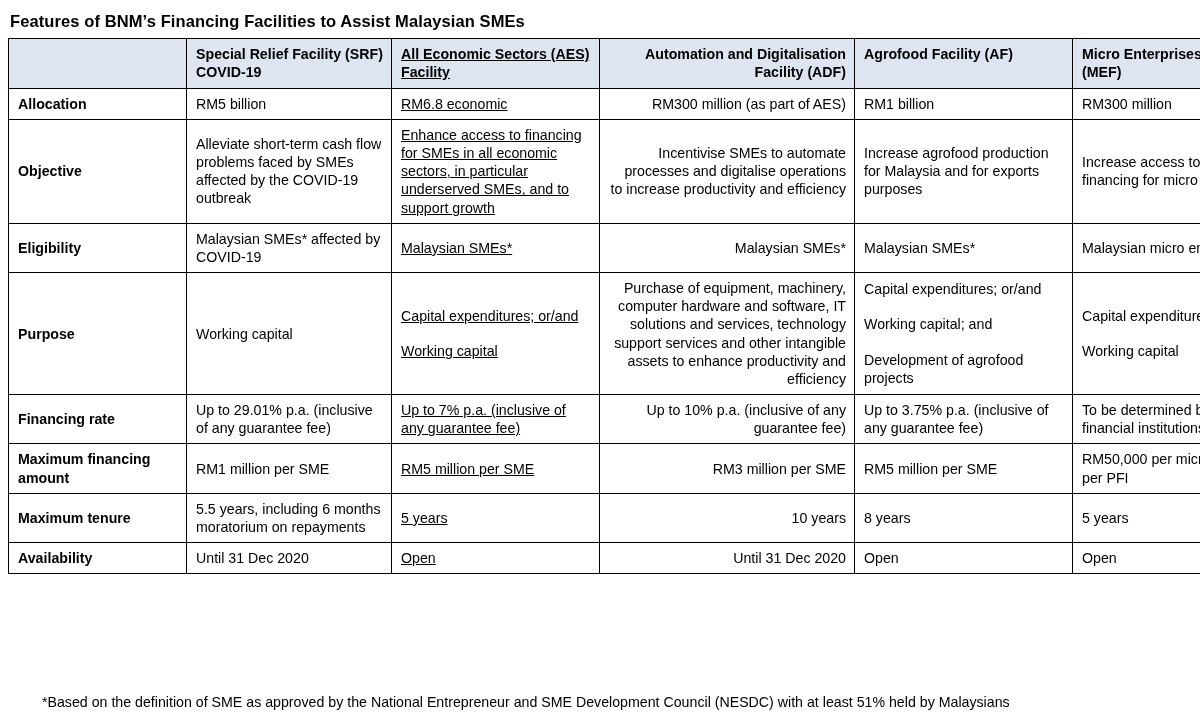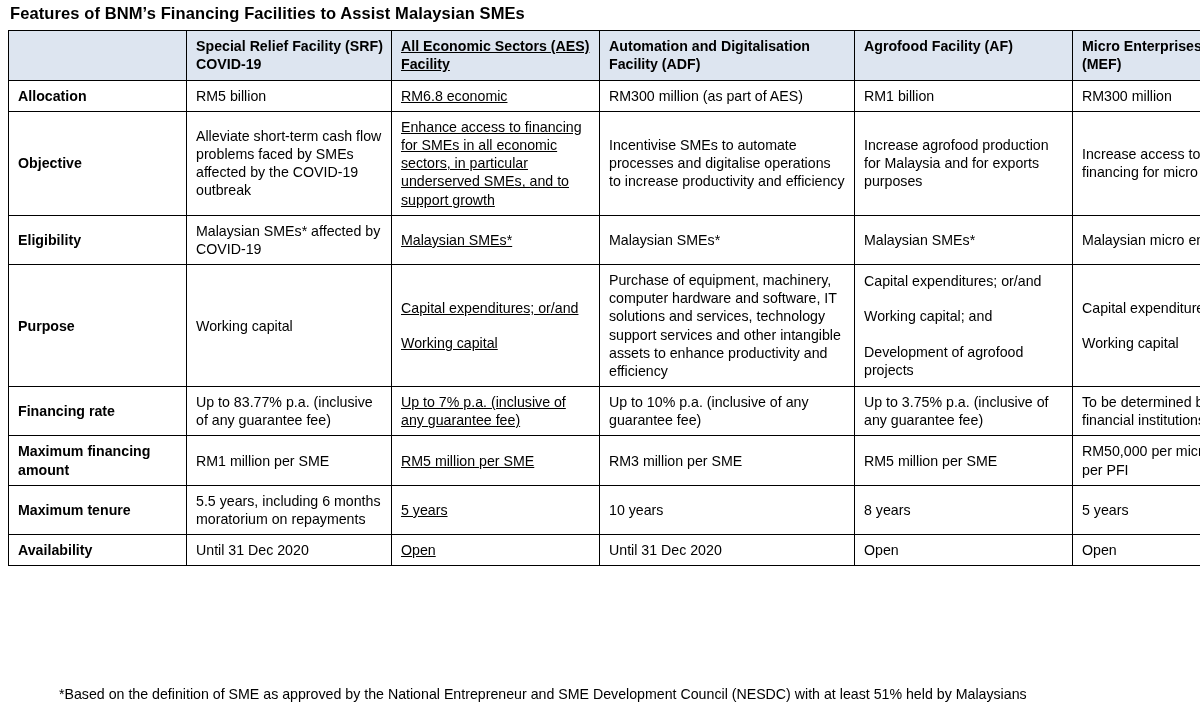--- a/index.html
+++ b/index.html
@@ -18,21 +18,21 @@
     position: relative;
     width: 1200px;
     height: 720px;
     box-sizing: border-box;
     padding: 0 8px;
   }
   .doc-title {
     font-size: 16.5px;
     font-weight: bold;
     line-height: 1.2;
-    padding: 4px 0 6px 2px;
+    padding: 12px 0 6px 2px;
     letter-spacing: 0.1px;
   }
   table.features {
     border-collapse: collapse;
     width: 1184px;
     table-layout: fixed;
     font-size: 14.2px;
     line-height: 1.28;
   }
   table.features td {
@@ -47,34 +47,33 @@
     padding-top: 8px;
     line-height: 1.3;
   }
   td.rowhead {
     font-weight: bold;
     padding-left: 7px;
   }
   .c0 { width: 160px; }
   .c1 { width: 187px; }
   .c2 { width: 190px; text-decoration: underline; }
-  .c3 { width: 237px; }
+  .c3 { width: 237px; text-align: right; }
   .c4 { width: 200px; }
   .c5 { width: 210px; }
   .cell-lines > div + div {
     margin-top: 17px;
   }
   .footnote {
     position: absolute;
     left: 42px;
-    bottom: 16px;
+    bottom: 8px;
     width: 1130px;
     font-size: 14.2px;
     line-height: 1.32;
-    margin-left: 17px;
   }
 </style>
 </head>
 <body>
 
 <div class="page">
 
   <div class="doc-title">Features of BNM’s Financing Facilities to Assist Malaysian SMEs</div>
 
   <table class="features">
@@ -207,21 +206,21 @@
               <div>Capital expenditures; or/and</div>
               <div>Working capital</div>
             </div>
           </td>
       </tr>
 
       <tr>
         <td class="rowhead c0">Financing rate</td>
         <td class="c1">
             <div class="cell-lines">
-              <div>Up to 83.77% p.a. (inclusive of any guarantee fee)</div>
+              <div>Up to 29.01% p.a. (inclusive of any guarantee fee)</div>
             </div>
           </td>
         <td class="c2">
             <div class="cell-lines">
               <div>Up to 7% p.a. (inclusive of any guarantee fee)</div>
             </div>
           </td>
         <td class="c3">
             <div class="cell-lines">
               <div>Up to 10% p.a. (inclusive of any guarantee fee)</div>

